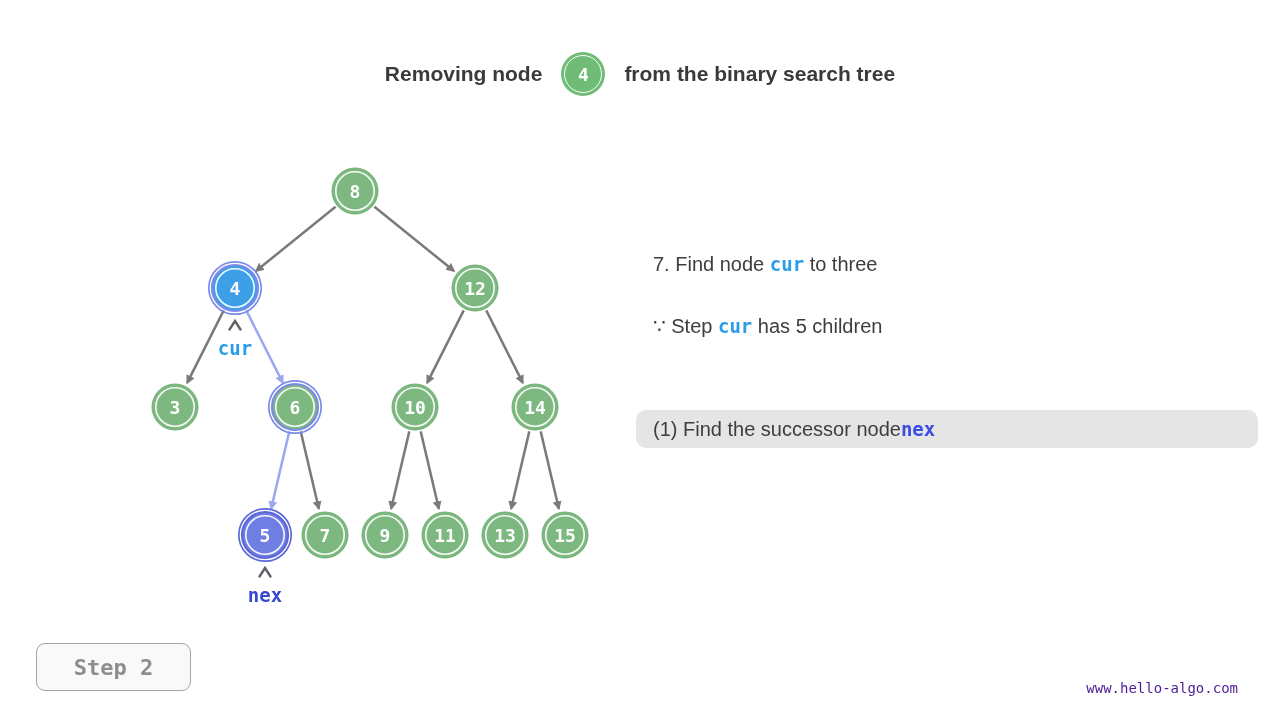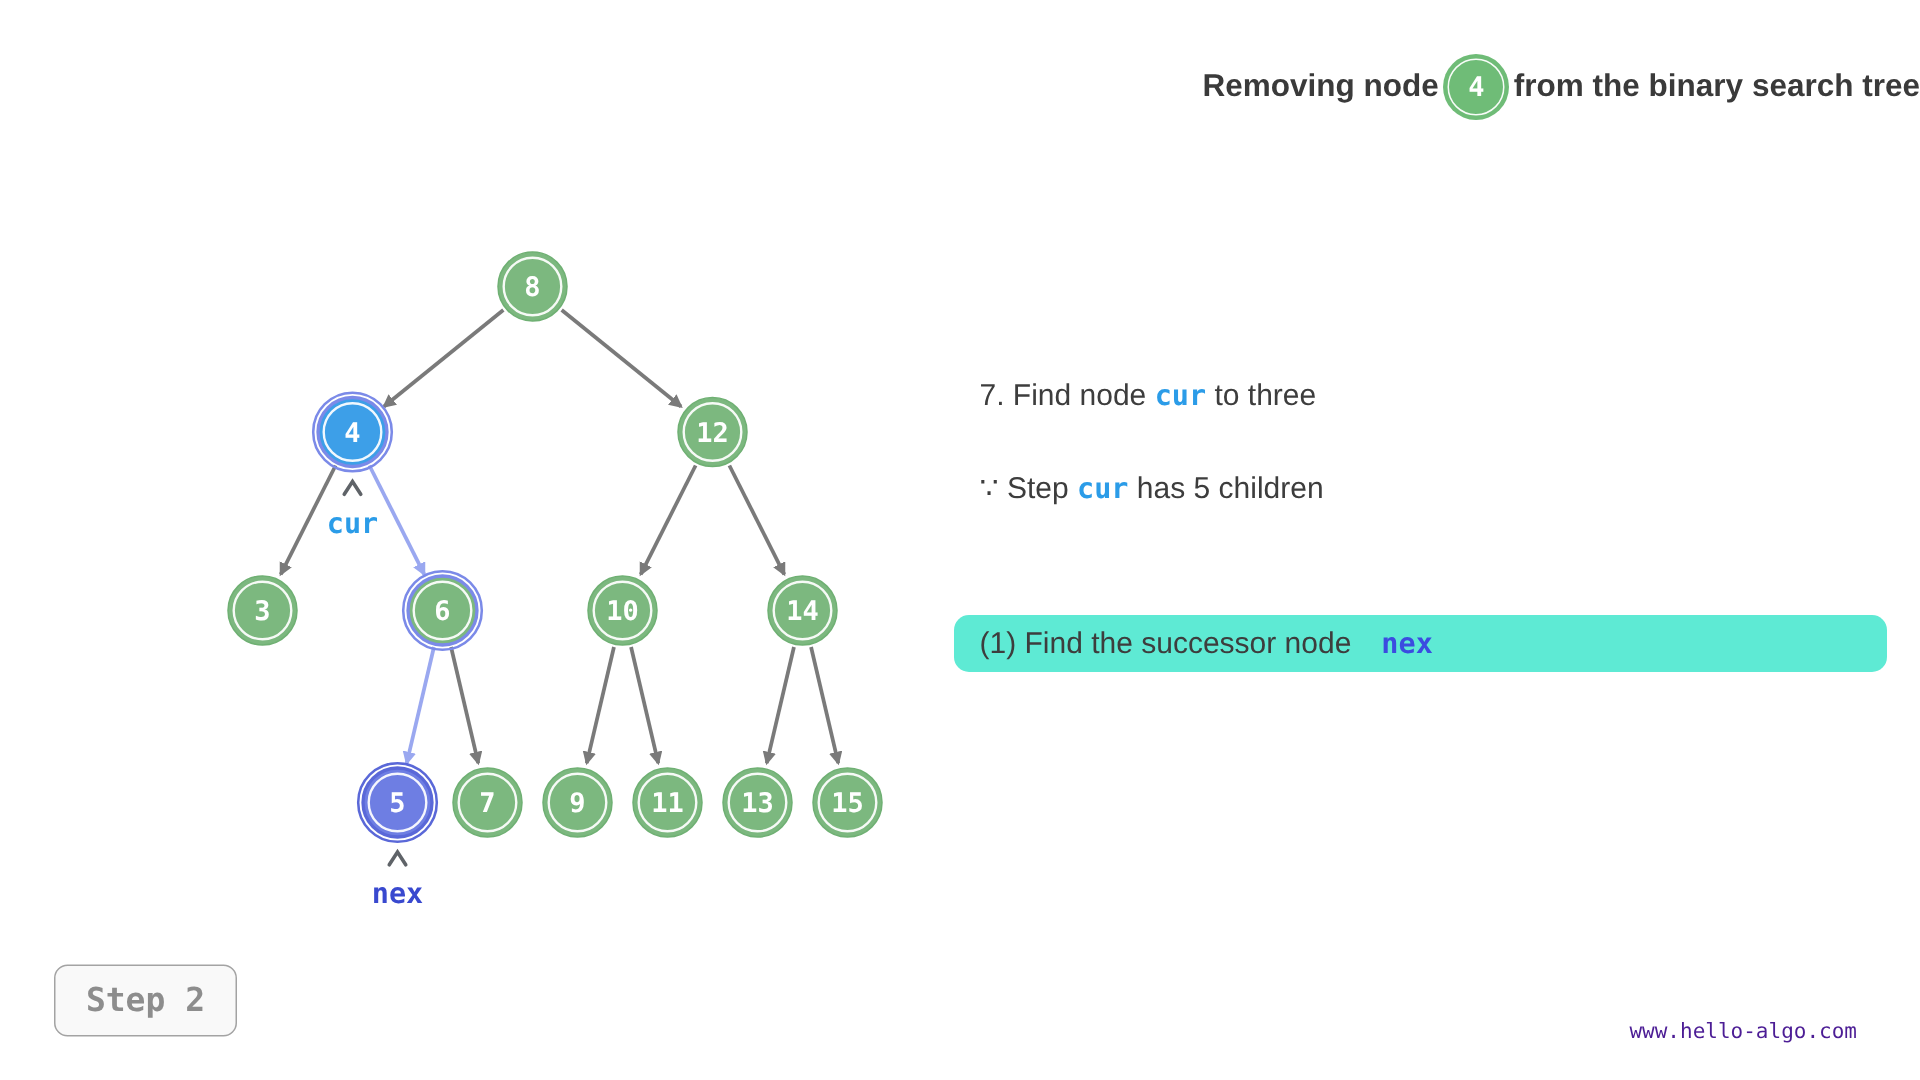--- a/index.html
+++ b/index.html
@@ -2,22 +2,22 @@
 <html><head>
 <meta charset="utf-8">
 <style>
   html,body { margin:0; padding:0; background:#ffffff; }
   .canvas {
     position:relative; width:1280px; height:720px; background:#ffffff;
     font-family:"Liberation Sans", sans-serif; overflow:hidden;
   }
   
   .title-row {
-    position:absolute; top:36px; left:0; width:100%;
-    display:flex; justify-content:flex-end; align-items:center; gap:3px;
+    position:absolute; top:52px; left:0; width:100%;
+    display:flex; justify-content:center; align-items:center; gap:19px;
   }
   .title-text { font-size:21px; font-weight:bold; color:#3a3a3a; }
   .title-node {
     width:44px; height:44px; border-radius:50%; background:#6fbc77;
     position:relative; display:flex; align-items:center; justify-content:center;
     color:#ffffff; font-family:"DejaVu Sans Mono", monospace; font-weight:bold; font-size:18px;
     flex:0 0 auto;
   }
   .title-node::after {
     content:""; position:absolute; inset:3px;
@@ -28,27 +28,27 @@
   
   .note-line {
     position:absolute; left:653px; font-size:20px; color:#3d3d3d;
     white-space:nowrap; line-height:26px;
   }
   .tok { font-family:"DejaVu Sans Mono", monospace; font-weight:bold; font-size:19px; }
   .tok-cur { color:#2b9ce8; }
   .tok-nex { color:#3b4ce0; }
   .note-pill {
     position:absolute; left:636px; top:410px; width:622px; height:38px;
-    background:#5eead4; border-radius:10px;
+    background:#e5e5e5; border-radius:10px;
     display:flex; align-items:center; padding-left:17px; box-sizing:border-box;
-    font-size:20px; color:#3d3d3d; white-space:nowrap;gap:20px;
+    font-size:20px; color:#3d3d3d; white-space:nowrap;
   }
   
   .step-badge {
-    position:absolute; left:36px; top:643px; width:122px; height:48px;
+    position:absolute; left:36px; top:643px; width:155px; height:48px;
     border:1.5px solid #a3a3a3; border-radius:9px; background:#f9f9f9;
     display:flex; align-items:center; justify-content:center; box-sizing:border-box;
     font-family:"DejaVu Sans Mono", monospace; font-weight:bold; font-size:22px; color:#8d8d8d;
   }
   
   .watermark {
     position:absolute; right:42px; bottom:24px;
     font-family:"DejaVu Sans Mono", monospace; font-size:14px; color:#4c1d95;
   }
 </style>

